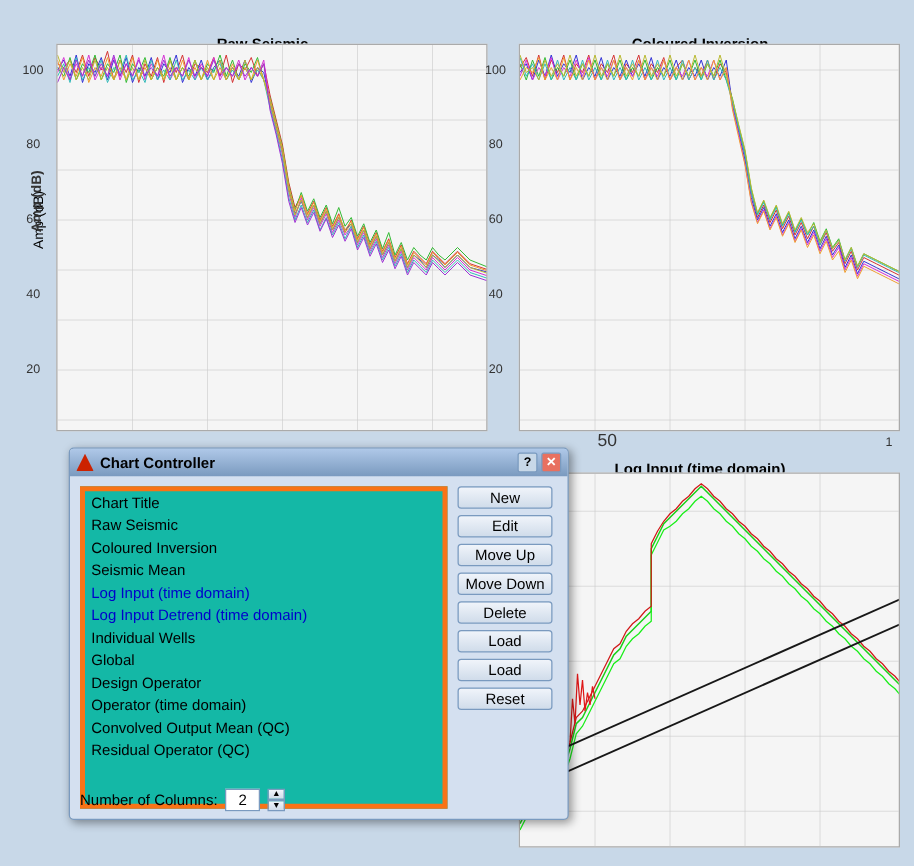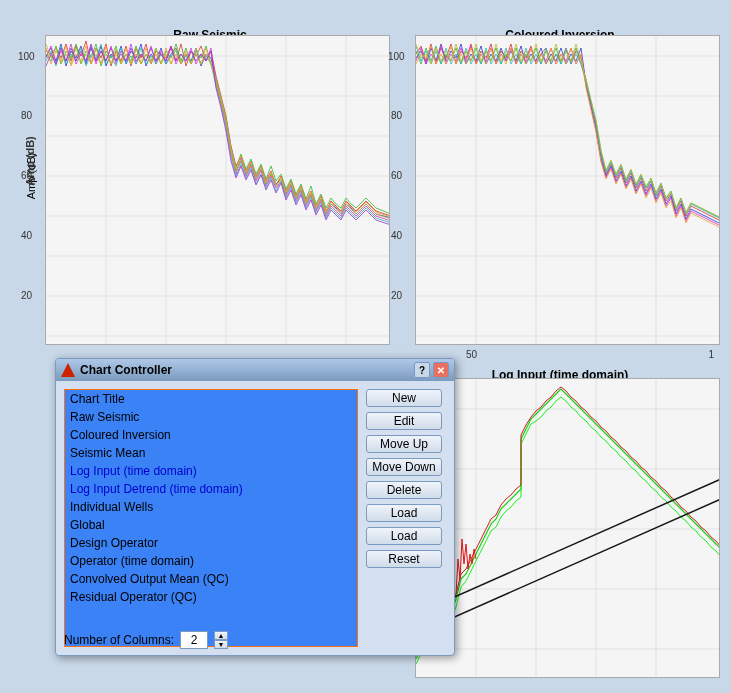--- a/index.html
+++ b/index.html
@@ -100,22 +100,22 @@
     .dialog-content {
       display: flex;
       padding: 8px;
       gap: 8px;
       height: calc(100% - 22px);
     }
 
     
     .chart-list {
       flex: 1;
-      background: #3b82f6;
-      border: 1px solid #f97316;
+      background: #14b8a6;
+      border: 4px solid #f97316;
       overflow-y: auto;
       height: 100%;
     }
 
     .chart-list-item {
       padding: 2px 5px;
       font-size: 12px;
       cursor: pointer;
       white-space: nowrap;
       color: #000;
@@ -272,21 +272,21 @@
         <polyline points="0,8 5,22 10,18 15,28 20,12 25,25 30,15 35,25 40,8 45,25 50,15 55,25 60,8 65,25 70,15 75,25 80,8 85,25 90,15 95,25 100,8 105,25 110,15 115,25 120,8 125,25 130,15 135,25 140,8 145,25 150,15 155,25 160,8 165,25 170,44 175,64 180,84 185,114 190,134 195,124 200,138 205,128 210,143 215,133 220,148 225,138 230,150 235,143 240,158 245,148 250,163 255,156 260,172 265,162 270,177 275,167 285,172 295,177 305,182" fill="none" stroke="#aaaa00" stroke-width="0.8"></polyline>
       </g>
     </svg>
     
     <div style="position:absolute; left:-28px; top:15px; font-size:10px; color:#333;">100</div>
     <div style="position:absolute; left:-25px; top:74px; font-size:10px; color:#333;">80</div>
     <div style="position:absolute; left:-25px; top:134px; font-size:10px; color:#333;">60</div>
     <div style="position:absolute; left:-25px; top:194px; font-size:10px; color:#333;">40</div>
     <div style="position:absolute; left:-25px; top:254px; font-size:10px; color:#333;">20</div>
     
-    <div style="position:absolute; bottom:-16px; left:50px; font-size:10px; color:#333;">50</div>
+    <div style="position:absolute; bottom:-16px; left:62px; font-size:14px; color:#333;">50</div>
     <div style="position:absolute; bottom:-16px; right:5px; font-size:10px; color:#333;">1</div>
   </div>
 
   <div style="position:absolute; top:368px; left:400px; font-size:12px; font-weight:bold; color:#000; width:320px; text-align:center;">Log Input (time domain)</div>
 
   <div style="position:absolute; top:155px; left:5px; font-size:11px; font-weight:bold; color:#333; transform:rotate(-90deg); transform-origin:center center; white-space:nowrap;">Amp (dB)</div>
 
   <div style="position:absolute; top:378px; left:415px; width:305px; height:300px; background:#f5f5f5; border:1px solid #aaa;">
     <svg width="100%" height="100%" xmlns="http://www.w3.org/2000/svg">
 

